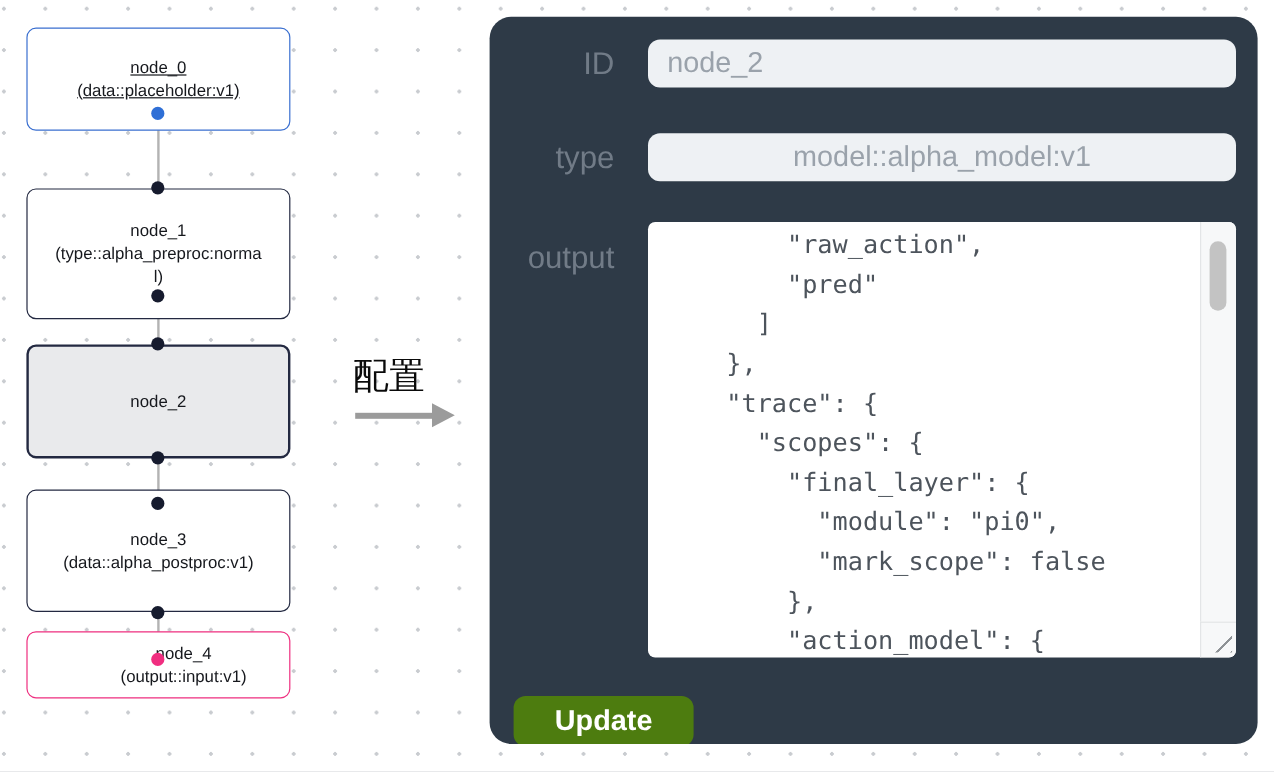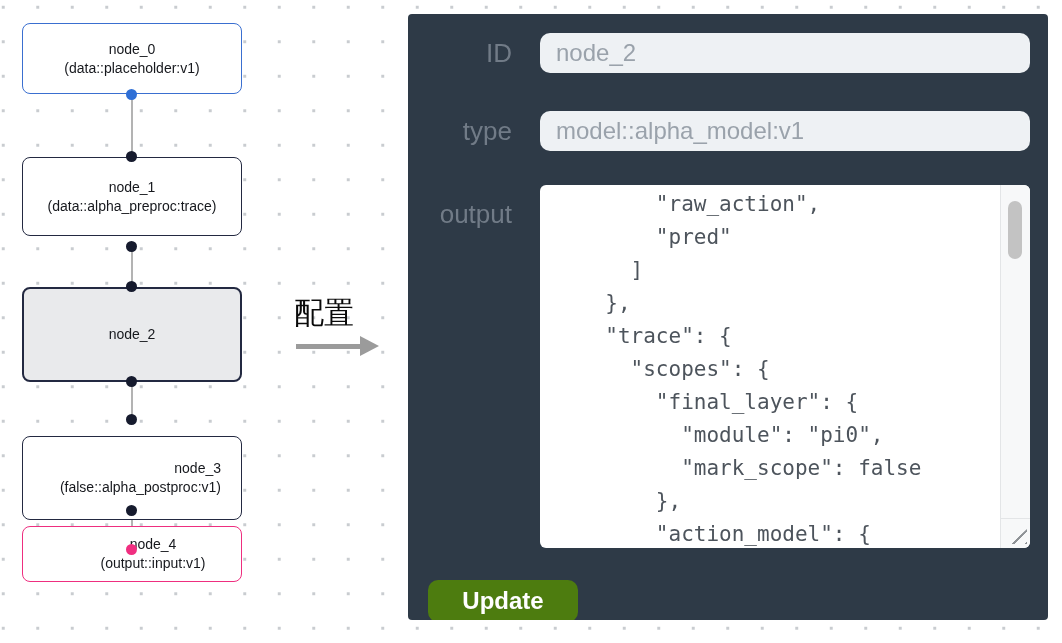--- a/index.html
+++ b/index.html
@@ -22,24 +22,24 @@
     left: 22px; width: 220px;
     background: #ffffff;
     border: 1.6px solid #232941;
     border-radius: 8px;
     display: flex; flex-direction: column;
     align-items: center; justify-content: center;
     text-align: center;
     font-size: 14px; line-height: 19px; color: #16181d;
   }
   .node .node-text { width: 178px; word-break: break-all; }
-  .node-0 { top: 23px;  height: 71px; border-color: #3a6fd0; }
-  .node-1 { top: 157px; height: 79px; }
+  .node-0 { top: 23px;  height: 86px; border-color: #3a6fd0; text-decoration: underline; }
+  .node-1 { top: 157px; height: 109px; }
   .node-2 { top: 287px; height: 95px; border-width: 2.4px; background: #e9eaec; }
-  .node-3 { top: 436px; height: 84px; text-align: right; }
+  .node-3 { top: 408px; height: 102px; }
   .node-4 { top: 526px; height: 56px; border-color: #ee2e7f; padding-left: 42px; }
 
   .edge {
     position: absolute; left: 131px; width: 2px;
     background: #b3b3b3;
   }
   .edge-0 { top: 94px;  height: 63px; }
   .edge-1 { top: 247px; height: 40px; }
   .edge-2 { top: 382px; height: 38px; }
   .edge-3 { top: 511px; height: 39px; }
@@ -73,21 +73,21 @@
     border-top: 10px solid transparent;
     border-bottom: 10px solid transparent;
     border-left: 19px solid #9b9b9b;
   }
 
   
   .panel {
     position: absolute; left: 408px; top: 14px;
     width: 640px; height: 606px;
     background: #2e3a47;
-    border-radius: 4px;
+    border-radius: 18px;
     overflow: hidden;
   }
   .panel-label {
     position: absolute; left: 0; width: 104px;
     text-align: right;
     font-size: 26px; color: #717b87;
     height: 40px; line-height: 40px;
   }
   .label-id     { top: 19px; }
   .label-type   { top: 97px; }
@@ -96,21 +96,21 @@
   .panel-input {
     position: absolute; left: 132px; width: 490px; height: 40px;
     background: #eef1f4;
     border: none; outline: none;
     border-radius: 10px;
     font-size: 24px; color: #9aa2ab;
     padding: 0 16px;
     font-family: "Liberation Sans", "DejaVu Sans", sans-serif;
   }
   .input-id   { top: 19px; }
-  .input-type { top: 97px; }
+  .input-type { top: 97px; text-align: center; }
 
   .config-box {
     position: absolute; left: 132px; top: 171px;
     width: 490px; height: 363px;
     background: #ffffff;
     border-radius: 6px;
     overflow: hidden;
   }
   .config-pre {
     margin: 0;
@@ -165,28 +165,28 @@
   <div class="edge edge-1"></div>
   <div class="edge edge-2"></div>
   <div class="edge edge-3"></div>
 
   <div class="node node-0">
     <div class="node-text">node_0</div>
     <div class="node-text">(data::placeholder:v1)</div>
   </div>
   <div class="node node-1">
     <div class="node-text">node_1</div>
-    <div class="node-text">(data::alpha_preproc:trace)</div>
+    <div class="node-text">(type::alpha_preproc:normal)</div>
   </div>
   <div class="node node-2">
     <div class="node-text">node_2</div>
   </div>
   <div class="node node-3">
     <div class="node-text">node_3</div>
-    <div class="node-text">(false::alpha_postproc:v1)</div>
+    <div class="node-text">(data::alpha_postproc:v1)</div>
   </div>
   <div class="node node-4">
     <div class="node-text">node_4</div>
     <div class="node-text">(output::input:v1)</div>
   </div>
 
   <div class="port port-blue p0-out"></div>
   <div class="port p1-in"></div>
   <div class="port p1-out"></div>
   <div class="port p2-in"></div>

